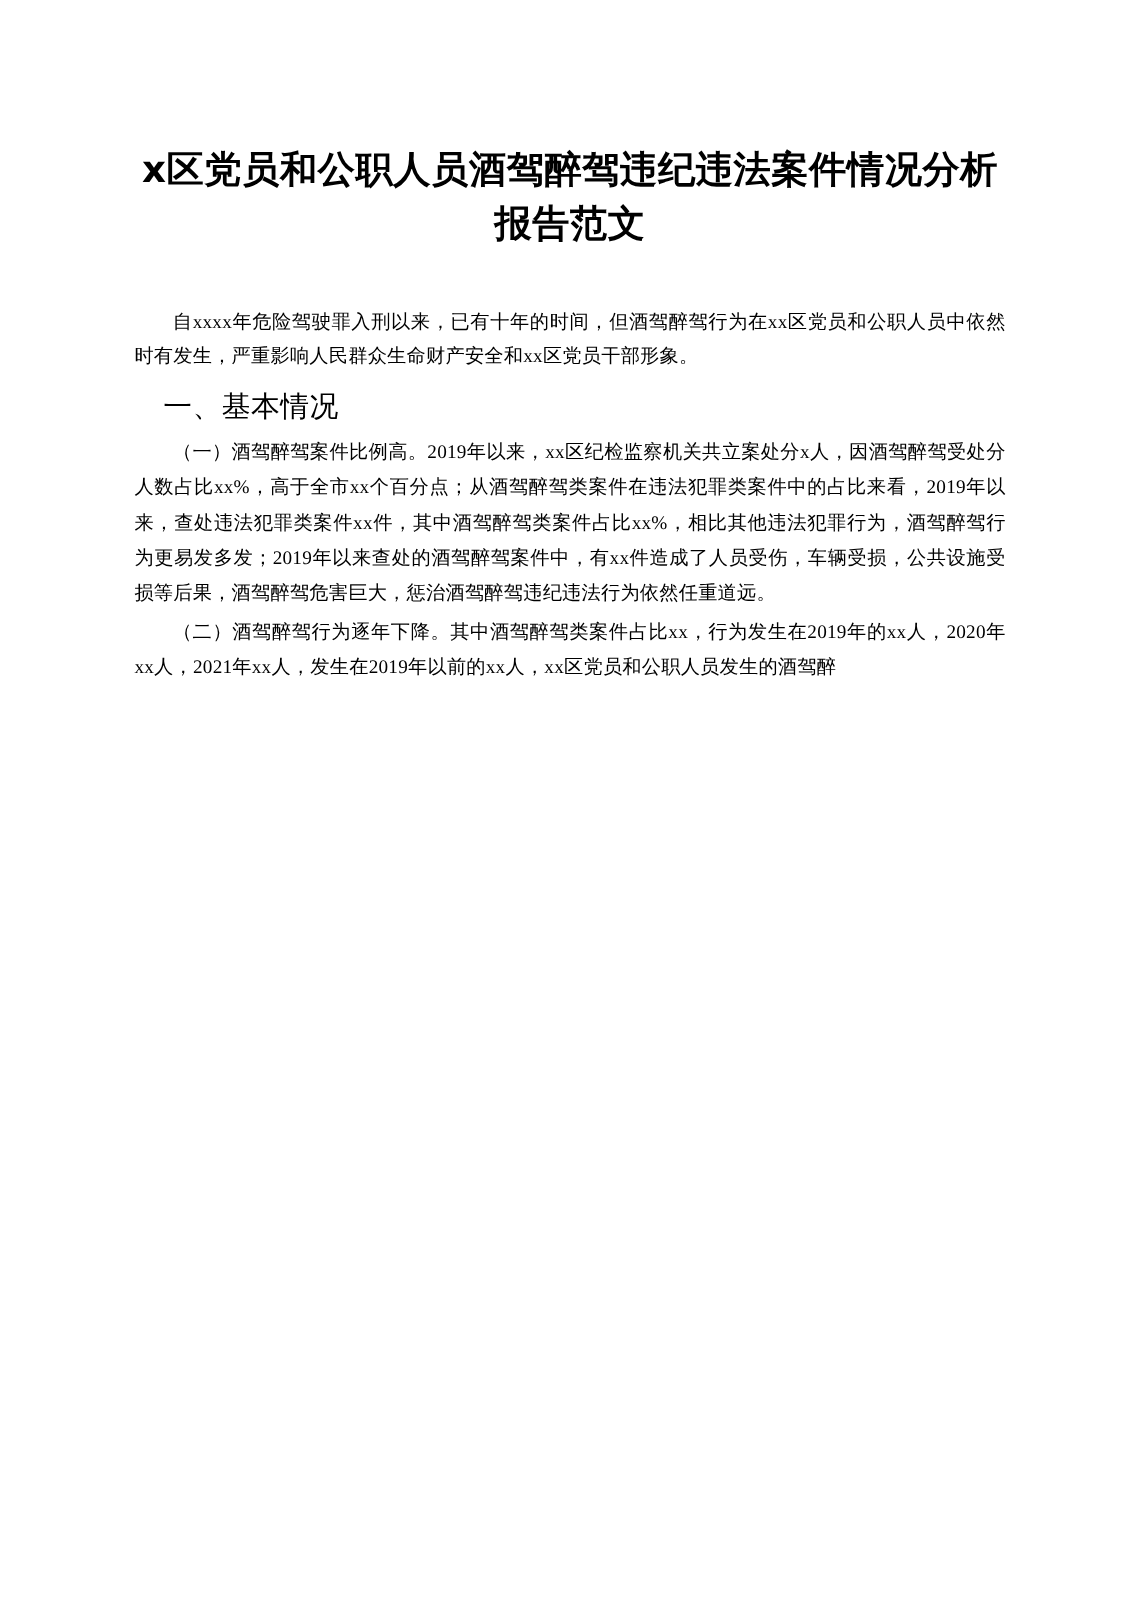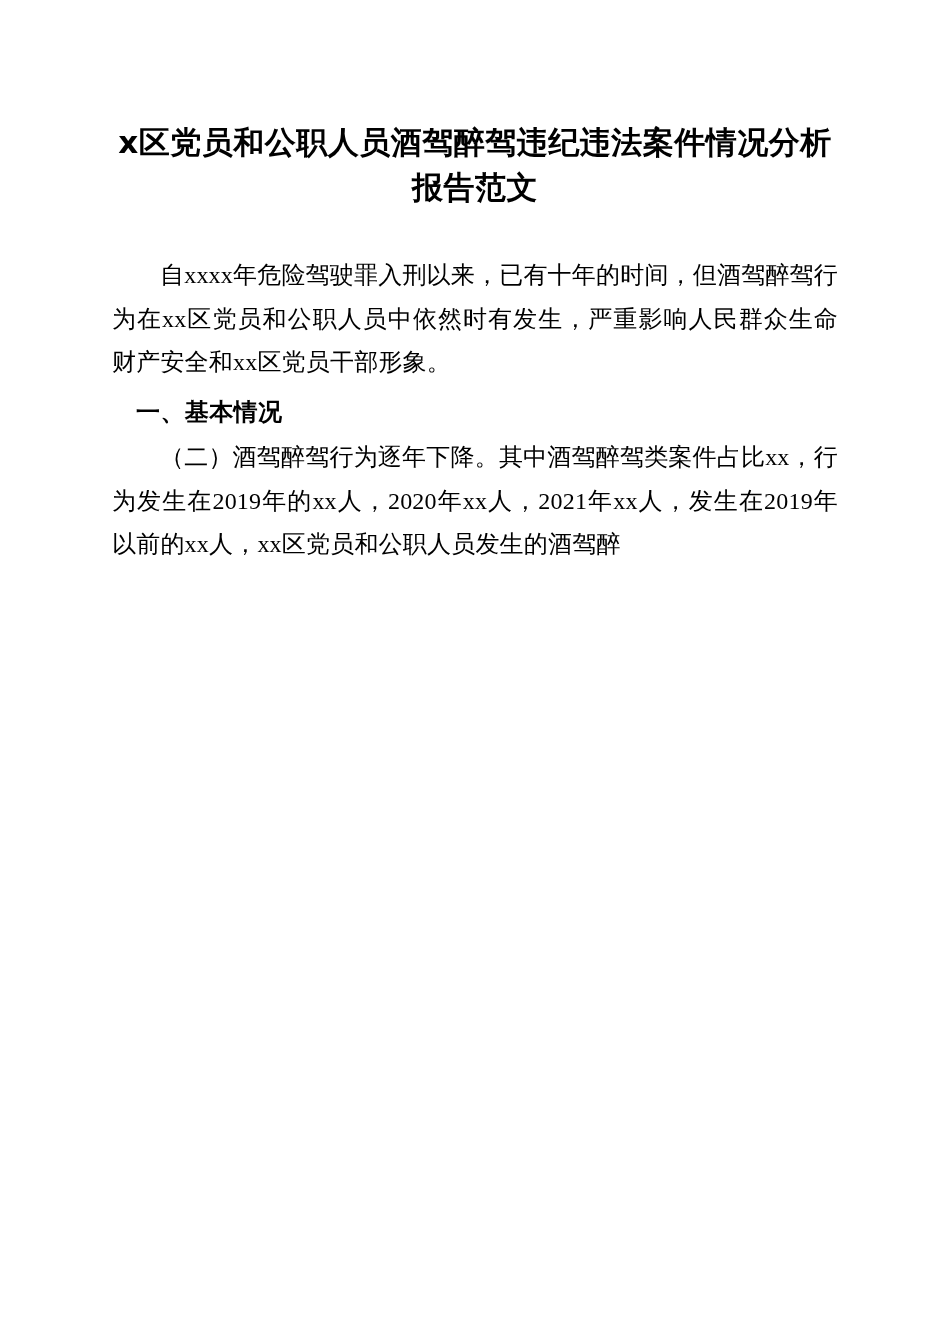--- a/index.html
+++ b/index.html
@@ -25,46 +25,47 @@
     font-family: "DejaVu Sans", "Liberation Sans", sans-serif;
     font-weight: bold;
     font-size: 31px;
     line-height: 1.45;
     text-align: center;
     letter-spacing: 0.5px;
     margin: 0 0 44px 0;
     padding: 0 4px;
   }
   .para {
-    font-size: 24px;
+    font-size: 16px;
     line-height: 1.82;
     text-align: justify;
     text-justify: inter-ideograph;
     text-indent: 2em;
     margin: 0 0 4px 0;
     letter-spacing: 0.2px;
   }
   .section-heading {
     font-family: "DejaVu Sans", "Liberation Sans", sans-serif;
-    font-weight: bold;
+    font-weight: normal;
     font-size: 24px;
     line-height: 1.8;
     text-indent: 1em;
     margin: 6px 0 2px 0;
     letter-spacing: 0.4px;
   }
 </style>
 </head>
 <body>
 
 <div class="page">
 
   <h1 class="doc-title">x区党员和公职人员酒驾醉驾违纪违法案件情况分析报告范文</h1>
 
   <p class="para">自xxxx年危险驾驶罪入刑以来，已有十年的时间，但酒驾醉驾行为在xx区党员和公职人员中依然时有发生，严重影响人民群众生命财产安全和xx区党员干部形象。</p>
 
   <h2 class="section-heading">一、基本情况</h2>
 
 
+  <p class="para">（一）酒驾醉驾案件比例高。2019年以来，xx区纪检监察机关共立案处分x人，因酒驾醉驾受处分人数占比xx%，高于全市xx个百分点；从酒驾醉驾类案件在违法犯罪类案件中的占比来看，2019年以来，查处违法犯罪类案件xx件，其中酒驾醉驾类案件占比xx%，相比其他违法犯罪行为，酒驾醉驾行为更易发多发；2019年以来查处的酒驾醉驾案件中，有xx件造成了人员受伤，车辆受损，公共设施受损等后果，酒驾醉驾危害巨大，惩治酒驾醉驾违纪违法行为依然任重道远。</p>
 
   <p class="para">（二）酒驾醉驾行为逐年下降。其中酒驾醉驾类案件占比xx，行为发生在2019年的xx人，2020年xx人，2021年xx人，发生在2019年以前的xx人，xx区党员和公职人员发生的酒驾醉</p>
 
 </div>
 
 </body></html>

